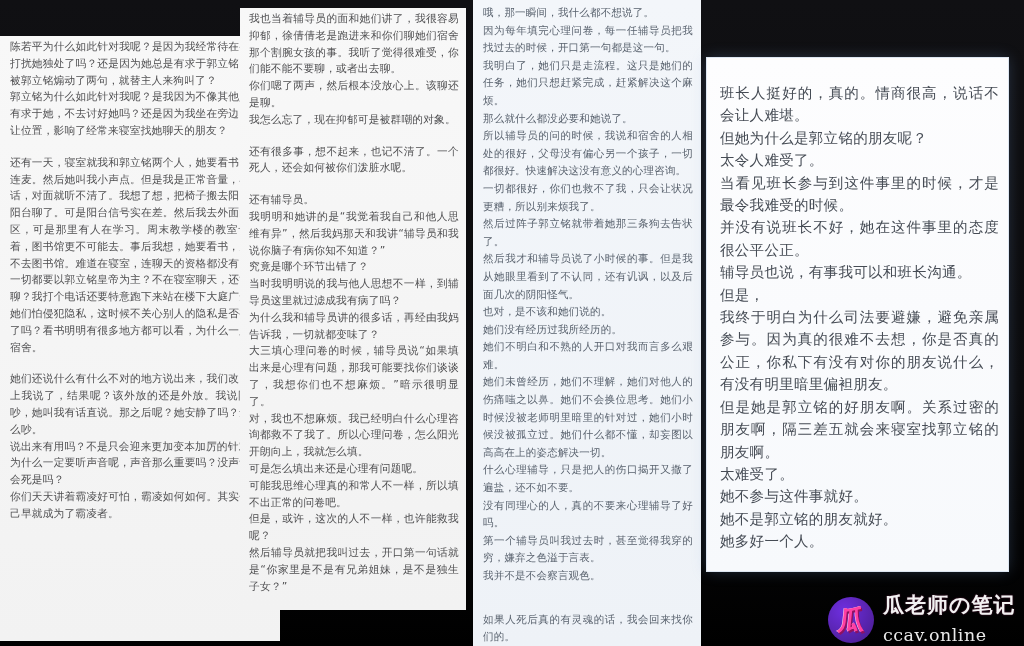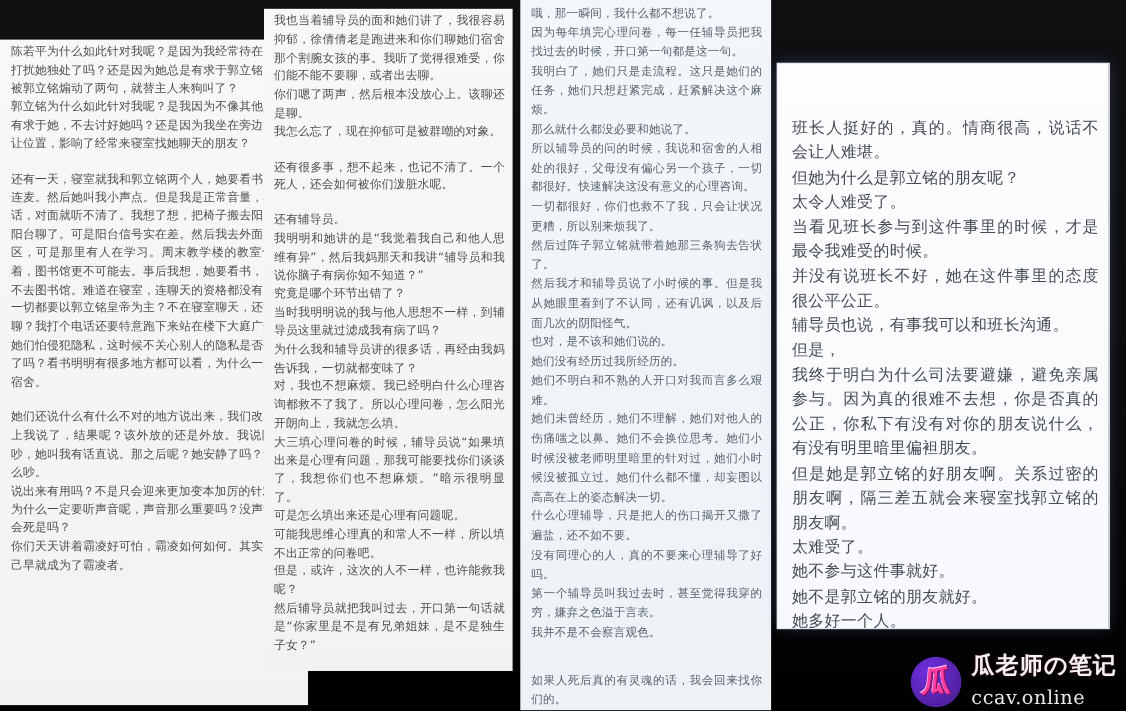--- a/index.html
+++ b/index.html
@@ -38,21 +38,21 @@
     font-size: 10.5px;
     line-height: 17.6px;
   }
   .col3 p.gap { height: 26px; }
 
   
   .panel {
     position: absolute;
     left: 707px; top: 58px;
     width: 301px; height: 513px;
-    padding: 48px 9px 14px 13px;
+    padding: 24px 9px 14px 13px;
     background: linear-gradient(180deg, #fdfdfe, #f7f9fc);
     box-shadow: 0 0 0 1px #dde6f2, 0 0 14px rgba(120,160,220,0.28);
     color: #464c55;
     font-size: 14.5px;
     line-height: 22.4px;
     letter-spacing: 0.3px;
     overflow: hidden;
     text-align: justify;
   }
   .panel p { margin: 0; }
@@ -123,22 +123,22 @@
       <p>你们嗯了两声，然后根本没放心上。该聊还是聊。</p>
       <p>我怎么忘了，现在抑郁可是被群嘲的对象。</p>
       <p class="gap"></p>
       <p>还有很多事，想不起来，也记不清了。一个死人，还会如何被你们泼脏水呢。</p>
       <p class="gap"></p>
       <p>还有辅导员。</p>
       <p>我明明和她讲的是“我觉着我自己和他人思维有异”，然后我妈那天和我讲“辅导员和我说你脑子有病你知不知道？”</p>
       <p>究竟是哪个环节出错了？</p>
       <p>当时我明明说的我与他人思想不一样，到辅导员这里就过滤成我有病了吗？</p>
       <p>为什么我和辅导员讲的很多话，再经由我妈告诉我，一切就都变味了？</p>
+      <p>大三填心理问卷的时候，辅导员说“如果填出来是心理有问题，那我可能要找你们谈谈了，我想你们也不想麻烦。”暗示很明显了。</p>
       <p>对，我也不想麻烦。我已经明白什么心理咨询都救不了我了。所以心理问卷，怎么阳光开朗向上，我就怎么填。</p>
-      <p>大三填心理问卷的时候，辅导员说“如果填出来是心理有问题，那我可能要找你们谈谈了，我想你们也不想麻烦。”暗示很明显了。</p>
       <p>可是怎么填出来还是心理有问题呢。</p>
       <p>可能我思维心理真的和常人不一样，所以填不出正常的问卷吧。</p>
       <p>但是，或许，这次的人不一样，也许能救我呢？</p>
       <p>然后辅导员就把我叫过去，开口第一句话就是“你家里是不是有兄弟姐妹，是不是独生子女？”</p>
     </div>
 
   <div class="col col3">
       <p>哦，那一瞬间，我什么都不想说了。</p>
       <p>因为每年填完心理问卷，每一任辅导员把我找过去的时候，开口第一句都是这一句。</p>
       <p>我明白了，她们只是走流程。这只是她们的任务，她们只想赶紧完成，赶紧解决这个麻烦。</p>

